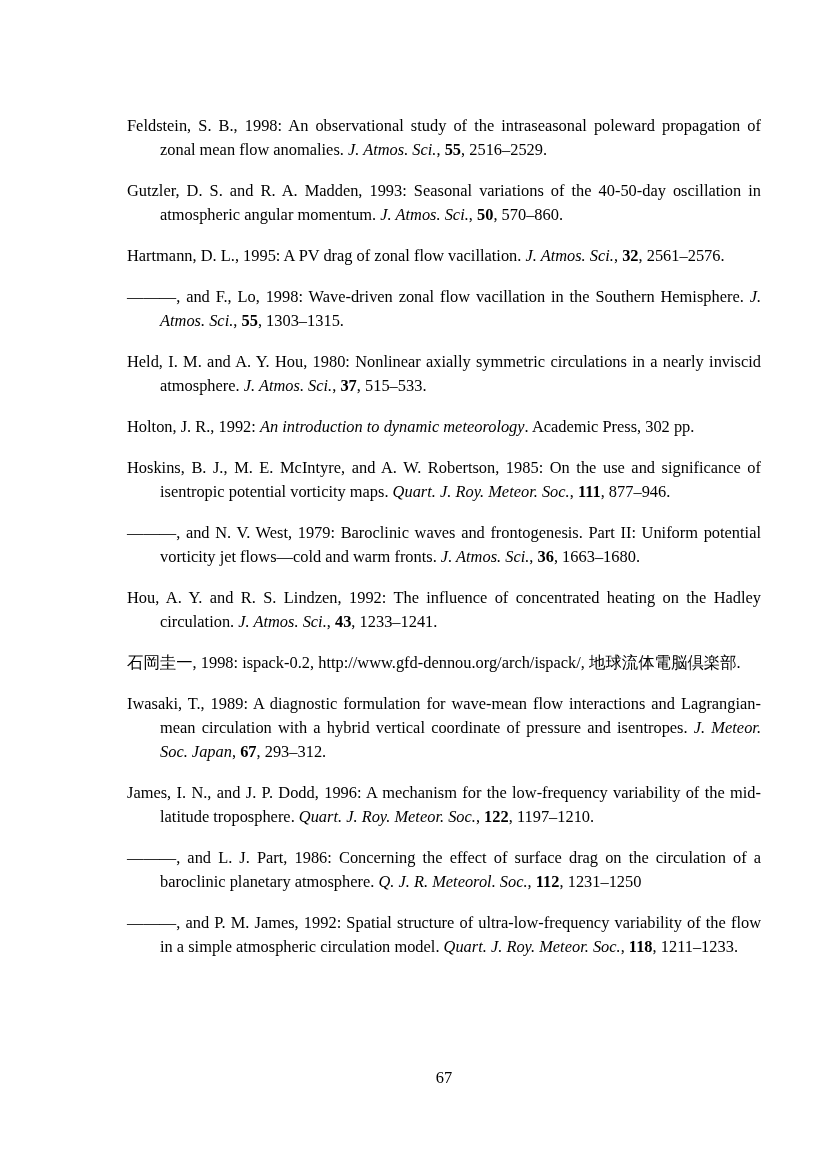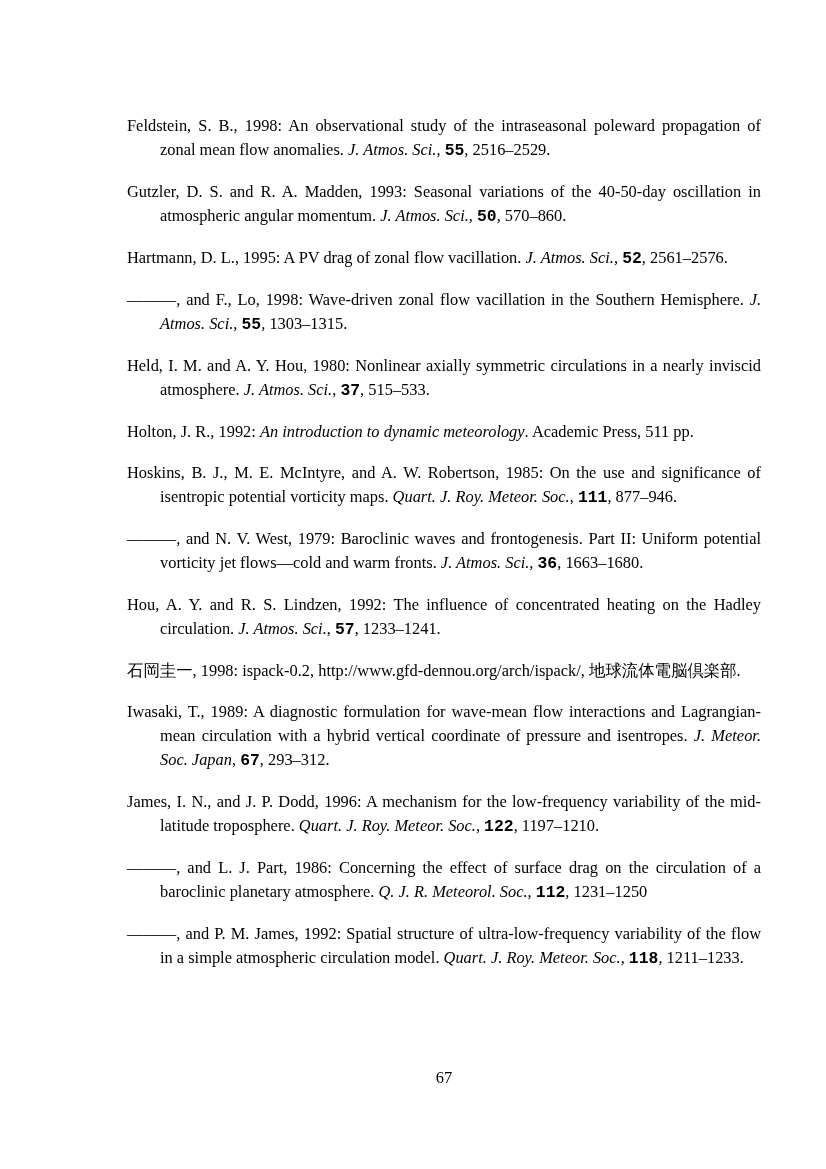--- a/index.html
+++ b/index.html
@@ -24,45 +24,45 @@
   }
   .ref {
     font-size: 16.4px;
     line-height: 24px;
     text-align: justify;
     padding-left: 33px;
     text-indent: -33px;
     margin: 0 0 17px 0;
   }
   .ref .it { font-style: italic; margin-top: 40px; }
-  .ref .bf { font-weight: bold; font-family: Liberation Mono, monospace; }
+  .ref .bf { font-weight: bold; }
   .pageno {
     position: absolute;
     left: 127px;
     top: 1066px;
     width: 634px;
     text-align: center;
     font-size: 16.4px;
     line-height: 24px;
   }
 </style>
 </head>
 <body>
 
 <div class="page">
   <div class="refs" id="references-list">
       <p class="ref"><span class="">Feldstein, S. B., 1998: An observational study of the intraseasonal poleward propagation of zonal mean flow anomalies. </span><span class="it">J. Atmos. Sci.</span><span class="">, </span><span class="bf">55</span><span class="">, 2516–2529.</span></p>
       <p class="ref"><span class="">Gutzler, D. S. and R. A. Madden, 1993: Seasonal variations of the 40-50-day oscillation in atmospheric angular momentum. </span><span class="it">J. Atmos. Sci.</span><span class="">, </span><span class="bf">50</span><span class="">, 570–860.</span></p>
-      <p class="ref"><span class="">Hartmann, D. L., 1995: A PV drag of zonal flow vacillation. </span><span class="it">J. Atmos. Sci.</span><span class="">, </span><span class="bf">52</span><span class="">, 2561–2576.</span></p>
+      <p class="ref"><span class="">Hartmann, D. L., 1995: A PV drag of zonal flow vacillation. </span><span class="it">J. Atmos. Sci.</span><span class="">, </span><span class="bf">32</span><span class="">, 2561–2576.</span></p>
       <p class="ref"><span class="">———, and F., Lo, 1998: Wave-driven zonal flow vacillation in the Southern Hemisphere. </span><span class="it">J. Atmos. Sci.</span><span class="">, </span><span class="bf">55</span><span class="">, 1303–1315.</span></p>
       <p class="ref"><span class="">Held, I. M. and A. Y. Hou, 1980: Nonlinear axially symmetric circulations in a nearly inviscid atmosphere. </span><span class="it">J. Atmos. Sci.</span><span class="">, </span><span class="bf">37</span><span class="">, 515–533.</span></p>
-      <p class="ref"><span class="">Holton, J. R., 1992: </span><span class="it">An introduction to dynamic meteorology</span><span class="">. Academic Press, 511 pp.</span></p>
+      <p class="ref"><span class="">Holton, J. R., 1992: </span><span class="it">An introduction to dynamic meteorology</span><span class="">. Academic Press, 302 pp.</span></p>
       <p class="ref"><span class="">Hoskins, B. J., M. E. McIntyre, and A. W. Robertson, 1985: On the use and significance of isentropic potential vorticity maps. </span><span class="it">Quart. J. Roy. Meteor. Soc.</span><span class="">, </span><span class="bf">111</span><span class="">, 877–946.</span></p>
       <p class="ref"><span class="">———, and N. V. West, 1979: Baroclinic waves and frontogenesis. Part II: Uniform potential vorticity jet flows—cold and warm fronts. </span><span class="it">J. Atmos. Sci.</span><span class="">, </span><span class="bf">36</span><span class="">, 1663–1680.</span></p>
-      <p class="ref"><span class="">Hou, A. Y. and R. S. Lindzen, 1992: The influence of concentrated heating on the Hadley circulation. </span><span class="it">J. Atmos. Sci.</span><span class="">, </span><span class="bf">57</span><span class="">, 1233–1241.</span></p>
+      <p class="ref"><span class="">Hou, A. Y. and R. S. Lindzen, 1992: The influence of concentrated heating on the Hadley circulation. </span><span class="it">J. Atmos. Sci.</span><span class="">, </span><span class="bf">43</span><span class="">, 1233–1241.</span></p>
       <p class="ref"><span class="">石岡圭一, 1998: ispack-0.2, http://www.gfd-dennou.org/arch/ispack/, 地球流体電脳倶楽部.</span></p>
       <p class="ref"><span class="">Iwasaki, T., 1989: A diagnostic formulation for wave-mean flow interactions and Lagrangian-mean circulation with a hybrid vertical coordinate of pressure and isentropes. </span><span class="it">J. Meteor. Soc. Japan</span><span class="">, </span><span class="bf">67</span><span class="">, 293–312.</span></p>
       <p class="ref"><span class="">James, I. N., and J. P. Dodd, 1996: A mechanism for the low-frequency variability of the mid-latitude troposphere. </span><span class="it">Quart. J. Roy. Meteor. Soc.</span><span class="">, </span><span class="bf">122</span><span class="">, 1197–1210.</span></p>
       <p class="ref"><span class="">———, and L. J. Part, 1986: Concerning the effect of surface drag on the circulation of a baroclinic planetary atmosphere. </span><span class="it">Q. J. R. Meteorol. Soc.</span><span class="">, </span><span class="bf">112</span><span class="">, 1231–1250</span></p>
       <p class="ref"><span class="">———, and P. M. James, 1992: Spatial structure of ultra-low-frequency variability of the flow in a simple atmospheric circulation model. </span><span class="it">Quart. J. Roy. Meteor. Soc.</span><span class="">, </span><span class="bf">118</span><span class="">, 1211–1233.</span></p>
     </div>
   <div class="pageno">67</div>
 </div>
 
 </body></html>

